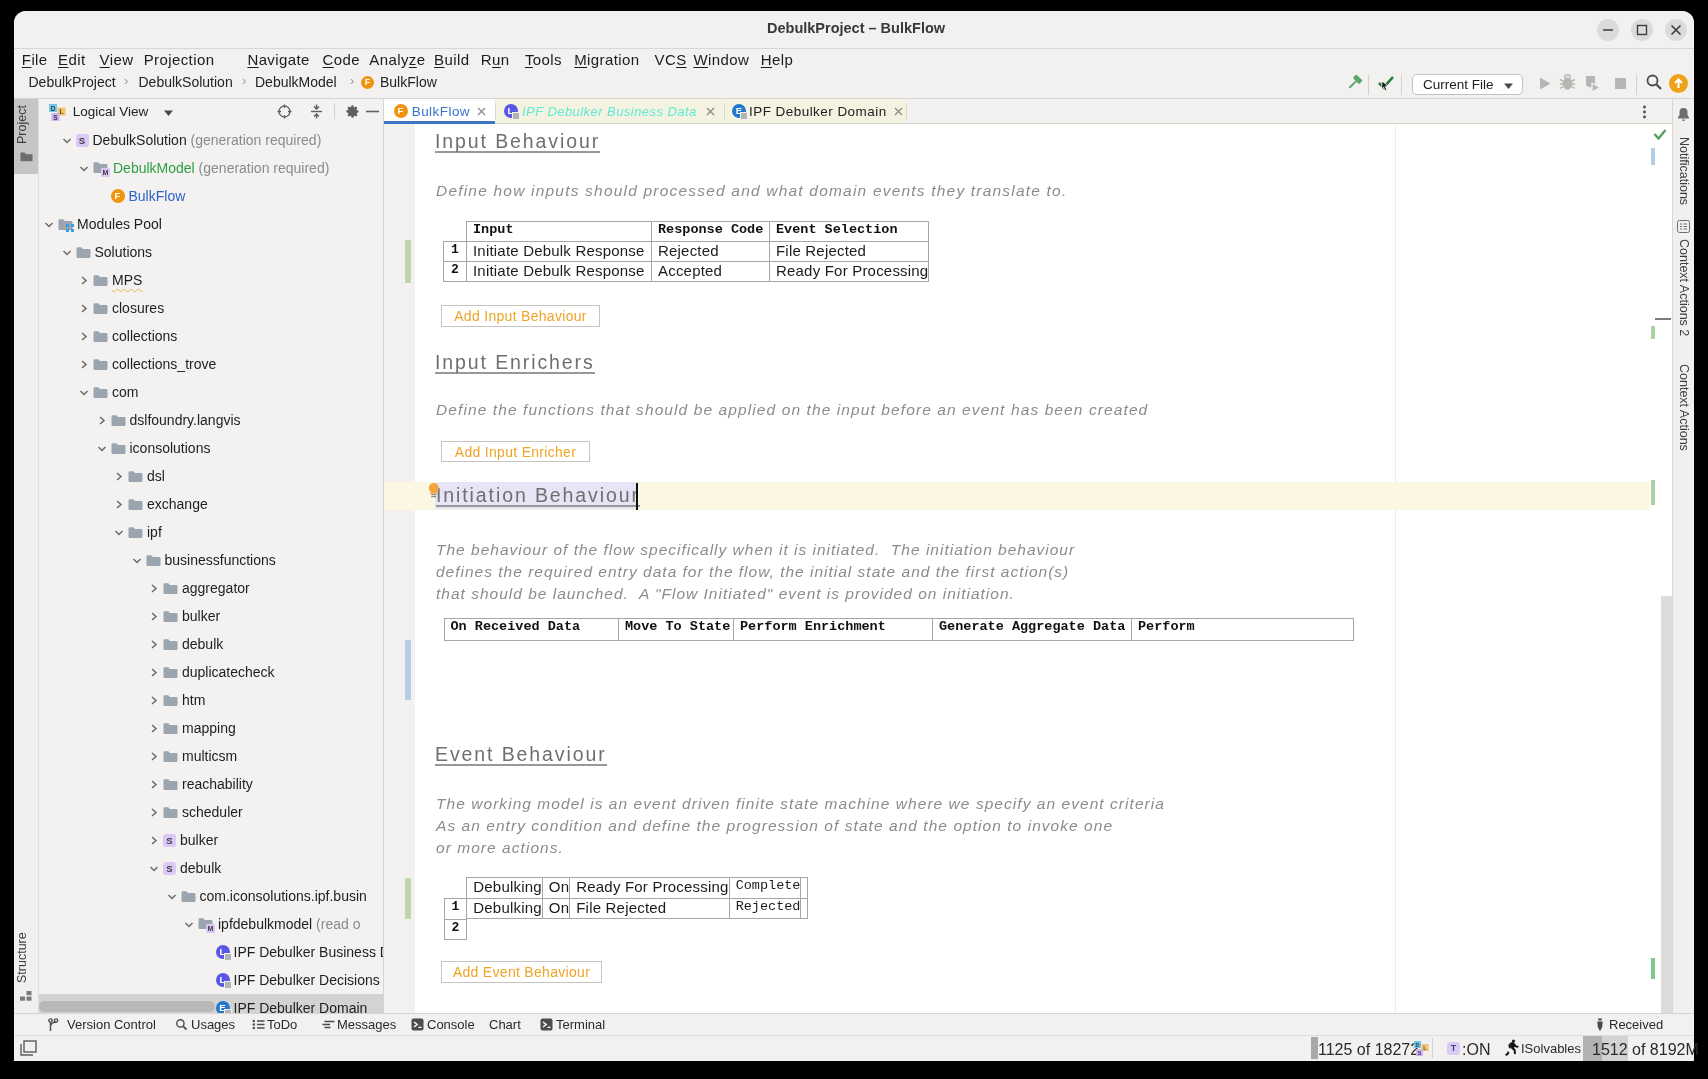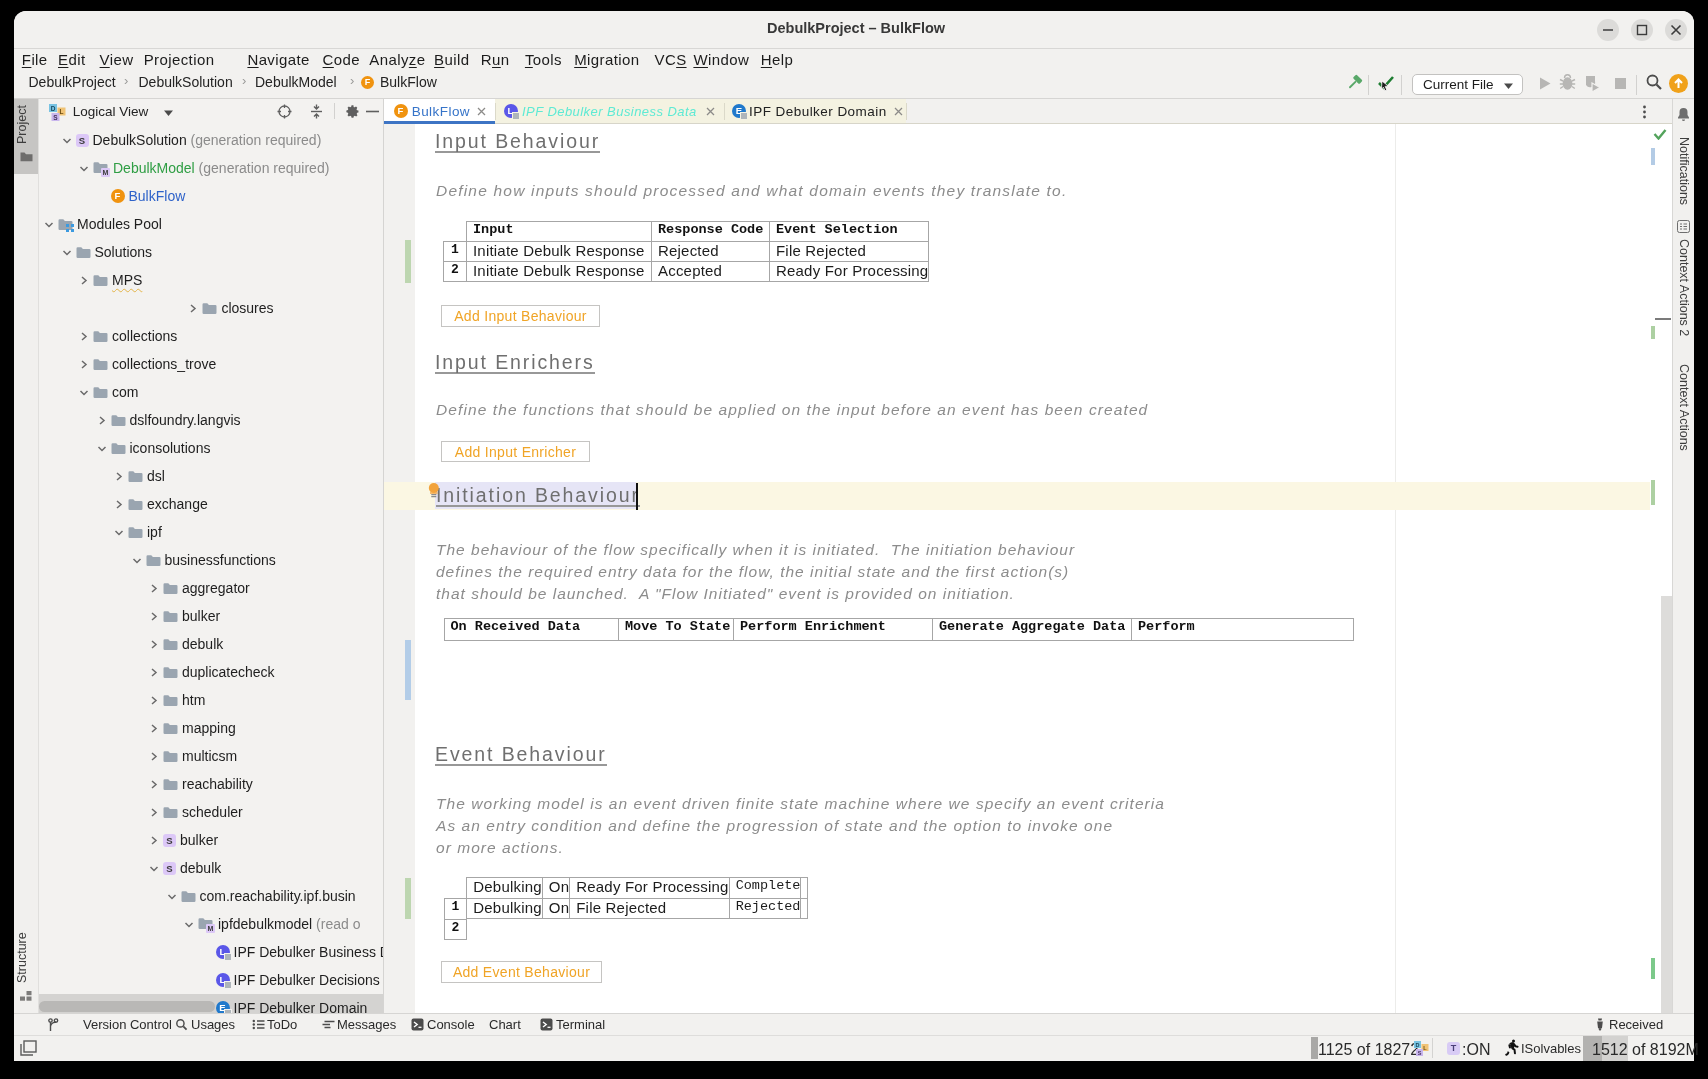--- a/index.html
+++ b/index.html
@@ -236,21 +236,21 @@
 <div class="trow" style="top:266px;">
     <span style="flex:0 0 39.0px"></span>
     <svg class="chev" width="11" height="11">
       <path d="M4 2 L8 5.5 L4 9" stroke="#6a6a6a" stroke-width="1.5" fill="none"></path>
     </svg>
     <svg class="tic" width="15" height="13">
       <path d="M0.5 2.4 a1.2 1.2 0 0 1 1.2 -1.2 h3.6 l1.6 1.7 h6.4 a1.2 1.2 0 0 1 1.2 1.2 v6.7 a1.2 1.2 0 0 1 -1.2 1.2 h-11.6 a1.2 1.2 0 0 1 -1.2 -1.2 z" fill="#9aa5b0"></path>
     </svg>
     <span class="wavy">MPS</span>
   </div>
-<div class="trow" style="top:294px;justify-content:center;">
+<div class="trow" style="top:294px;">
     <span style="flex:0 0 39.0px"></span>
     <svg class="chev" width="11" height="11">
       <path d="M4 2 L8 5.5 L4 9" stroke="#6a6a6a" stroke-width="1.5" fill="none"></path>
     </svg>
     <svg class="tic" width="15" height="13">
       <path d="M0.5 2.4 a1.2 1.2 0 0 1 1.2 -1.2 h3.6 l1.6 1.7 h6.4 a1.2 1.2 0 0 1 1.2 1.2 v6.7 a1.2 1.2 0 0 1 -1.2 1.2 h-11.6 a1.2 1.2 0 0 1 -1.2 -1.2 z" fill="#9aa5b0"></path>
     </svg>
     <span>closures</span>
   </div>
 <div class="trow" style="top:322px;">
@@ -450,21 +450,21 @@
     <span>debulk</span>
   </div>
 <div class="trow" style="top:882px;">
     <span style="flex:0 0 126.5px"></span>
     <svg class="chev" width="11" height="11">
       <path d="M2.5 4 L6 7.5 L9.5 4" stroke="#6a6a6a" stroke-width="1.5" fill="none"></path>
     </svg>
     <svg class="tic" width="15" height="13">
       <path d="M0.5 2.4 a1.2 1.2 0 0 1 1.2 -1.2 h3.6 l1.6 1.7 h6.4 a1.2 1.2 0 0 1 1.2 1.2 v6.7 a1.2 1.2 0 0 1 -1.2 1.2 h-11.6 a1.2 1.2 0 0 1 -1.2 -1.2 z" fill="#9aa5b0"></path>
     </svg>
-    <span>com.reachability.ipf.busin</span>
+    <span>com.iconsolutions.ipf.busin</span>
   </div>
 <div class="trow" style="top:910px;"><span style="flex:0 0 144.0px"></span><svg class="chev" width="11" height="11">
       <path d="M2.5 4 L6 7.5 L9.5 4" stroke="#6a6a6a" stroke-width="1.5" fill="none"></path>
     </svg><span class="tic" style="width:16px;height:14px;">
       <svg width="15" height="13" style="position:absolute;left:0;top:0">
         <path d="M0.5 2.4 a1.2 1.2 0 0 1 1.2 -1.2 h3.6 l1.6 1.7 h6.4 a1.2 1.2 0 0 1 1.2 1.2 v6.7 a1.2 1.2 0 0 1 -1.2 1.2 h-11.6 a1.2 1.2 0 0 1 -1.2 -1.2 z" fill="#9aa5b0"></path>
       </svg>
       <span style="position:absolute;right:-1px;bottom:-2px;width:9px;height:9px;background:#dcc8f7;font-size:7px;font-weight:bold;color:#3a3a3a;line-height:9px;text-align:center;border-radius:1px;">M</span>
     </span><span>ipfdebulkmodel</span>&nbsp;<span class="gray">(read o</span></div>
 <div class="trow" style="top:938px;">
@@ -650,21 +650,21 @@
 <div class="abs" style="left:14px;top:1035px;width:1680px;height:1px;background:#dedddb"></div>
 <div class="abs" style="left:14px;top:1036px;width:1680px;height:25px;background:#f2f1ef;"></div>
 
 <svg class="abs" style="left:47px;top:1018px" width="12" height="13" viewBox="0 0 12 13">
     <g stroke="#4c4c4c" stroke-width="1.4" fill="none">
       <circle cx="3.5" cy="2.6" r="1.7"></circle>
       <circle cx="9" cy="2.6" r="1.7"></circle>
       <path d="M3.5 4.3 V13 M3.5 8.5 a5 5 0 0 1 5.5 -4.2"></path>
     </g>
   </svg>
-<div class="abs sbt" style="left:67px;margin-left:16px;">Version Control</div>
+<div class="abs sbt" style="left:67px;">Version Control</div>
 <svg class="abs" style="left:175px;top:1018px" width="13" height="13" viewBox="0 0 18 18">
     <circle cx="7.5" cy="7.5" r="5" stroke="#4c4c4c" stroke-width="2" fill="none"></circle>
     <path d="M11.5 11.5 L16 16" stroke="#4c4c4c" stroke-width="2.4"></path>
   </svg>
 <div class="abs sbt" style="left:191px;">Usages</div>
 <svg class="abs" style="left:252px;top:1018px" width="13" height="13">
     <g fill="#4c4c4c">
       <circle cx="1.8" cy="3" r="1.2"></circle>
       <circle cx="1.8" cy="6.5" r="1.2"></circle>
       <circle cx="1.8" cy="10" r="1.2"></circle>

